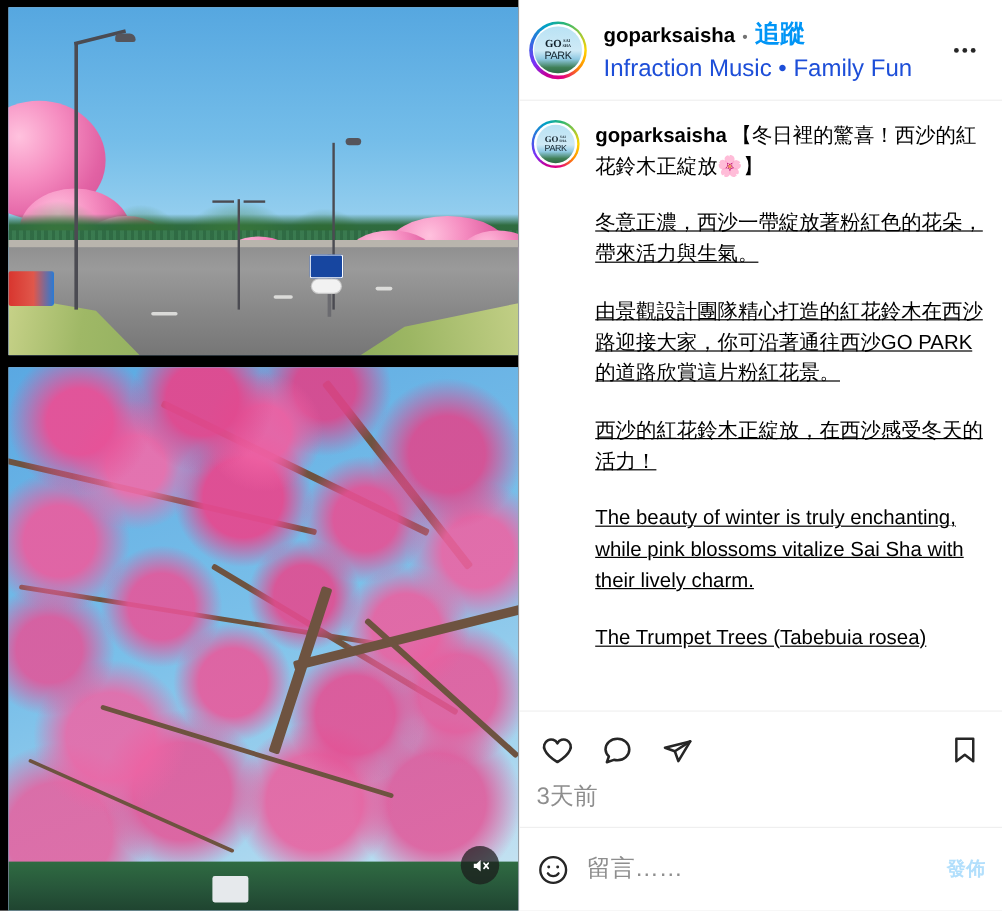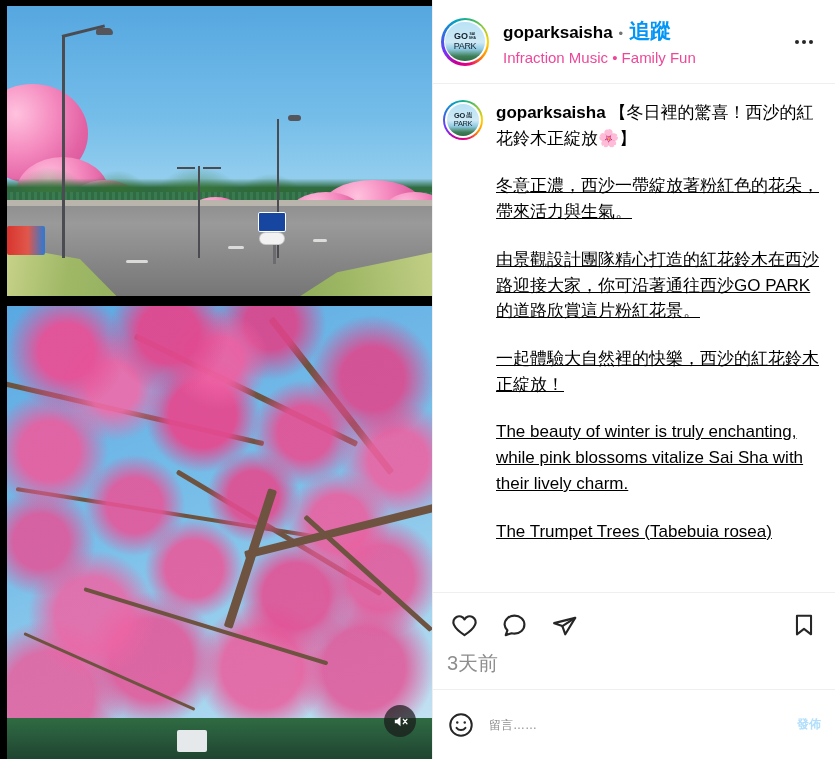--- a/index.html
+++ b/index.html
@@ -250,21 +250,21 @@
   .gopark-logo {
     width: 100%; height: 100%; border-radius: 50%;
     background: linear-gradient(#b9e2f4 0%, #cfeaf6 52%, #8fc9e2 70%, #3f7f56 88%, #2f6b45 100%);
     position: relative;
     overflow: hidden;
     display: flex; flex-direction: column;
     align-items: center; justify-content: center;
     line-height: 1;
   }
   .gopark-logo .lg-row {
-    display: flex; align-items: center; gap: 1px;
+    display: flex; align-items: center; gap: 1px; font-family: Liberation Serif, serif;
   }
   .gopark-logo .lg-go {
     font-size: 9px; font-weight: 800; color: #12212b; letter-spacing: -.2px;
   }
   .gopark-logo .lg-ss {
     font-size: 3.4px; font-weight: 700; color: #12212b;
     line-height: 1.15; text-align: center;
   }
   .gopark-logo .lg-park {
     font-size: 9px; font-weight: 400; color: #12212b; letter-spacing: -.3px;
@@ -287,22 +287,22 @@
   .username {
     font-weight: 700; color: #000;
     cursor: pointer;
   }
   .dot-sep { color: #737373; font-size: 13px; }
   .follow-link {
     color: #0095f6; font-weight: 600; font-size: 21px; cursor: pointer;
   }
   .header-line2 {
     margin-top: 4px;
-    font-size: 15px;
-    color: #ec4899;
+    font-size: 20px;
+    color: #1d4ed8;
     white-space: nowrap; overflow: hidden; text-overflow: ellipsis;
   }
   .more-btn {
     flex: 0 0 auto;
     width: 34px; height: 34px;
     display: flex; align-items: center; justify-content: center;
     gap: 3px; cursor: pointer;
   }
   .more-btn i {
     width: 4px; height: 4px; border-radius: 50%; background: #262626;
@@ -382,30 +382,30 @@
     gap: 14px;
   }
   .emoji-btn {
     width: 28px; height: 28px; flex: 0 0 28px;
     cursor: pointer;
   }
   .emoji-btn svg { display: block; }
   .comment-input {
     flex: 1 1 auto;
     border: none; outline: none;
-    font-size: 12px;
+    font-size: 20px;
     font-family: inherit;
     color: #0f766e;
     background: transparent;
     min-width: 0;
   }
   .comment-input::placeholder { color: #8e8e8e; }
   .post-btn {
     flex: 0 0 auto;
-    font-size: 12px; font-weight: 600;
+    font-size: 16px; font-weight: 600;
     color: #b2dffc;
     cursor: pointer;
   }
 </style>
 </head>
 <body>
 
 <div class="post">
 
   <div class="media-col">
@@ -521,21 +521,21 @@
               </div>
               <span class="lg-park">PARK</span>
             </div>
           </div>
         </div>
 
         <div class="caption-body">
           <p><span class="cap-user">goparksaisha</span><span>【冬日裡的驚喜！西沙的紅花鈴木正綻放🌸】</span></p>
           <p>冬意正濃，西沙一帶綻放著粉紅色的花朵，帶來活力與生氣。</p>
           <p>由景觀設計團隊精心打造的紅花鈴木在西沙路迎接大家，你可沿著通往西沙GO PARK的道路欣賞這片粉紅花景。</p>
-          <p>一起體驗大自然裡的快樂，西沙的紅花鈴木正綻放！</p>
+          <p>西沙的紅花鈴木正綻放，在西沙感受冬天的活力！</p>
           <p>The beauty of winter is truly enchanting, while pink blossoms vitalize Sai Sha with their lively charm.</p>
           <p>The Trumpet Trees (Tabebuia rosea)</p>
         </div>
       </div>
       <div class="cap-fade"></div>
     </div>
 
     <div class="action-bar">
       <div class="action-icons">
 

